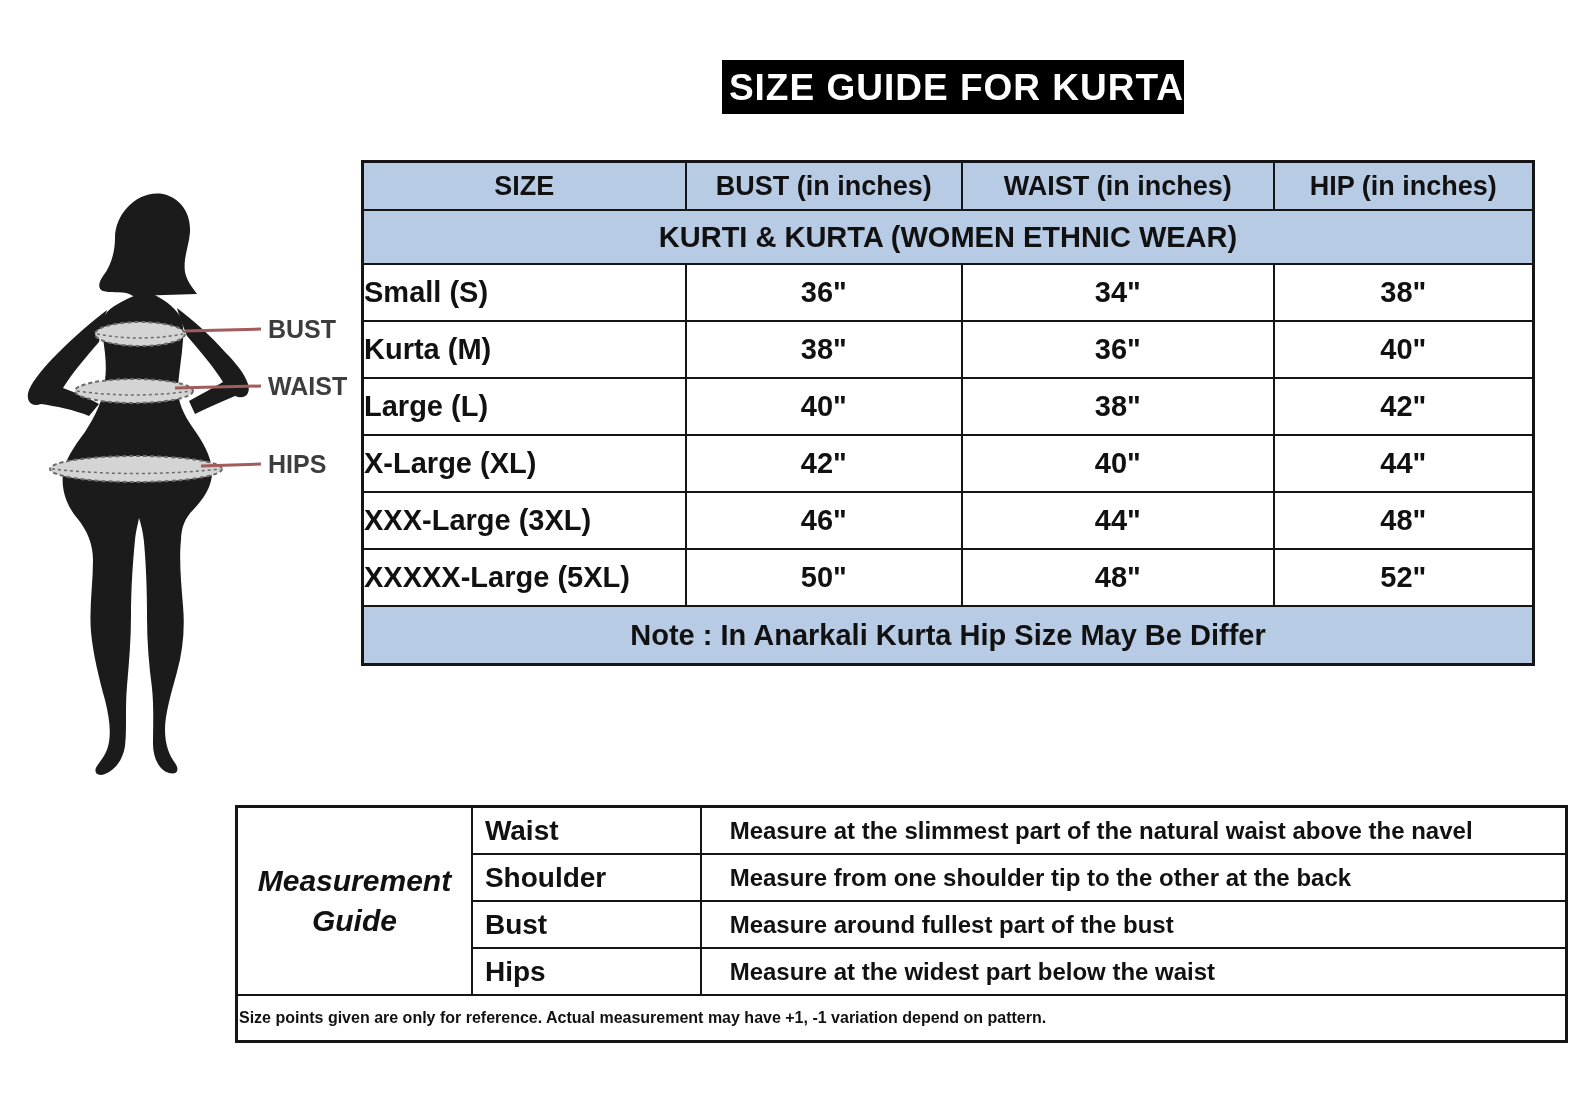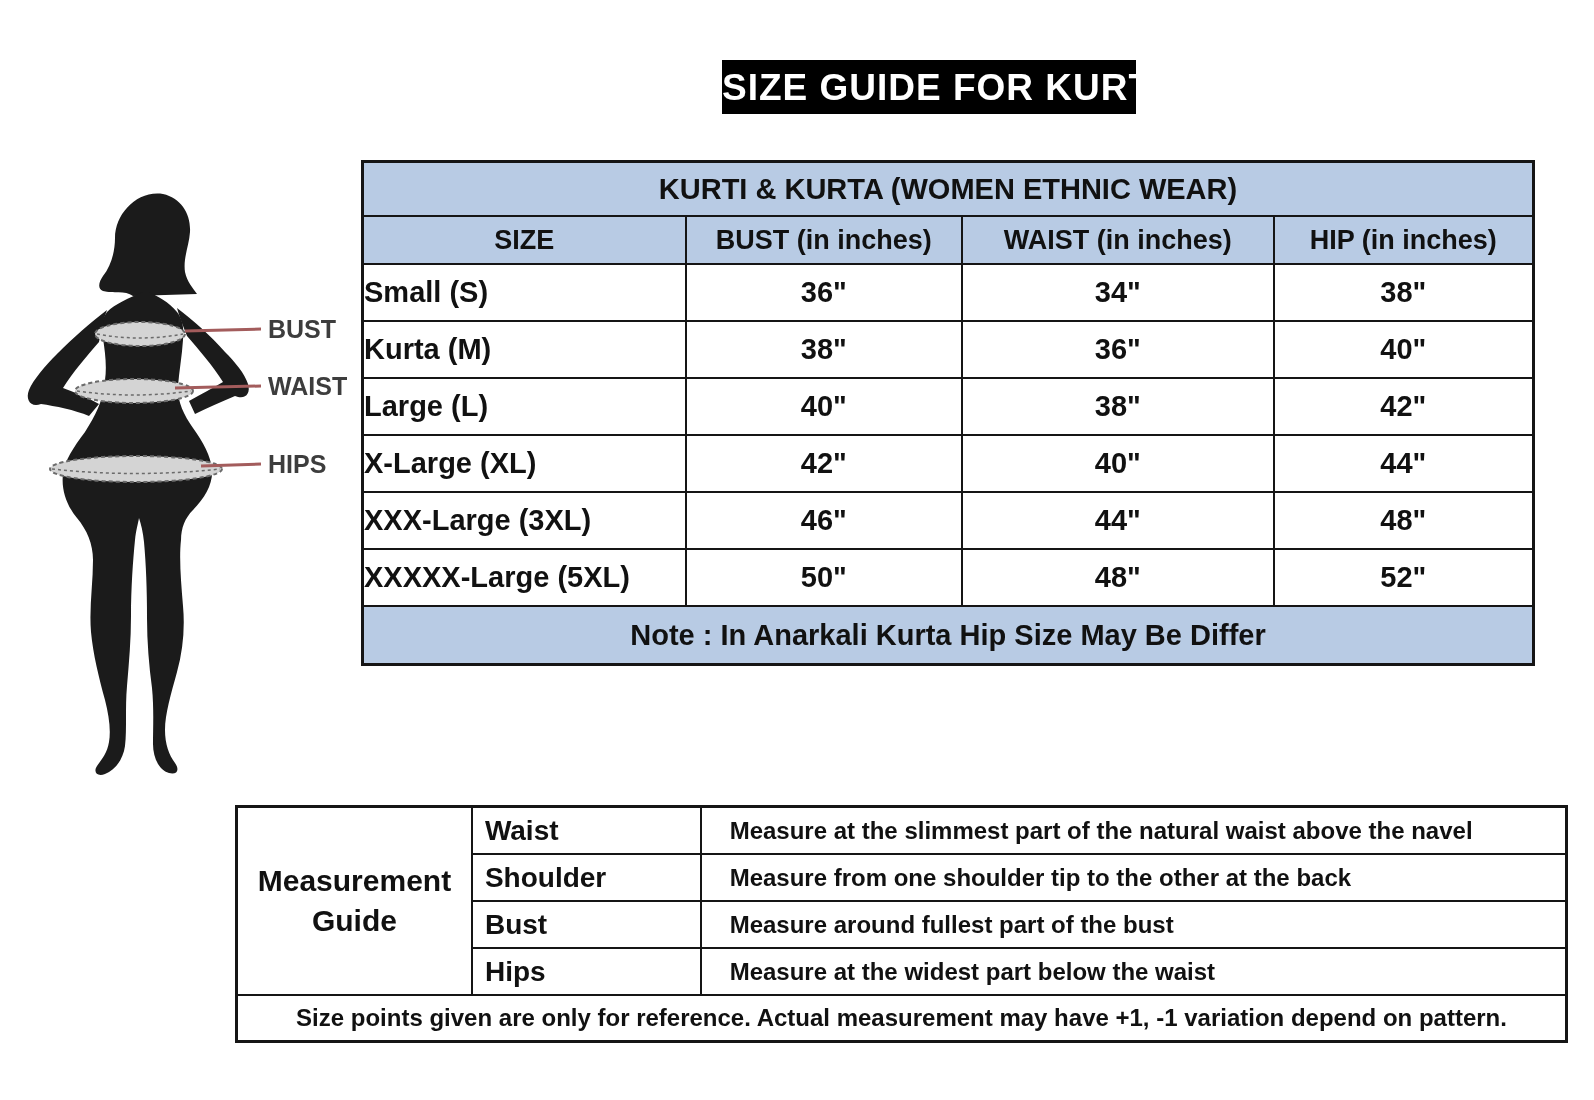--- a/index.html
+++ b/index.html
@@ -4,24 +4,24 @@
 <style>
   html,body{margin:0;padding:0;}
   body{
     width:1594px;height:1100px;position:relative;
     background:#ffffff;
     font-family:"Liberation Sans",sans-serif;
     color:#111;
     overflow:hidden;
   }
   .banner{
-    position:absolute;left:722px;top:60px;width:414px;height:54px;
+    position:absolute;left:722px;top:60px;width:462px;height:54px;
     background:var(--banner_bg,#000);color:var(--banner_text,#fff);
     font-size:37px;font-weight:700;letter-spacing:1px;
-    text-align:center;line-height:55px;white-space:nowrap;
+    text-align:right;line-height:55px;white-space:nowrap;
   }
   .figure{position:absolute;left:25px;top:188px;width:330px;height:600px;}
   .fig-label{
     font-family:"Liberation Sans",sans-serif;
     font-size:25px;font-weight:700;fill:var(--label_text,#3d3d3d);
   }
   table{border-collapse:collapse;table-layout:fixed;}
   td{vertical-align:middle;overflow:hidden;}
 
   
@@ -40,30 +40,30 @@
   .size-table .data-row td.size-name{text-align:left;padding-left:0;}
   .size-table .note-row td{height:54px;font-size:29px;text-align:center;}
 
   
   .measure-table{
     position:absolute;left:235px;top:805px;width:1333px;
     border:3px solid var(--table_border,#151515);
   }
   .measure-table td{border:2px solid var(--table_border,#151515);}
   .measure-table .mg-title{
-    font-size:30px;font-weight:700;text-align:center;line-height:1.35;
+    font-size:30px;font-weight:700;text-align:center;line-height:1.35;font-style:italic;
   }
   .measure-table .part{
     height:43px;font-size:28px;font-weight:700;padding-left:12px;
   }
   .measure-table .desc{
     font-size:24px;font-weight:700;padding-left:28px;
   }
   .measure-table .footer-row td{
-    height:42px;font-size:24px;font-weight:700;text-align:center;
+    height:42px;font-size:16px;font-weight:700;
   }
 </style>
 </head>
 <body>
 
 <div class="page">
 
   <div class="banner">SIZE GUIDE FOR KURTA</div>
 
   <div class="figure">
@@ -112,28 +112,28 @@
   </div>
 
   <table class="size-table">
     <colgroup>
       <col style="width:27.6%">
         <col style="width:23.6%">
         <col style="width:26.6%">
         <col style="width:22.2%">
     </colgroup>
     <tbody>
-      <tr class="blue title-row">
-        <td colspan="4">KURTI &amp; KURTA (WOMEN ETHNIC WEAR)</td>
-      </tr>
       <tr class="blue col-head">
         <td>SIZE</td>
         <td>BUST (in inches)</td>
         <td>WAIST (in inches)</td>
         <td>HIP (in inches)</td>
+      </tr>
+      <tr class="blue title-row">
+        <td colspan="4">KURTI &amp; KURTA (WOMEN ETHNIC WEAR)</td>
       </tr>
       <tr class="data-row">
         <td class="size-name">Small (S)</td>
         <td>36"</td>
         <td>34"</td>
         <td>38"</td>
       </tr>
       <tr class="data-row">
         <td class="size-name">Kurta (M)</td>
         <td>38"</td>

